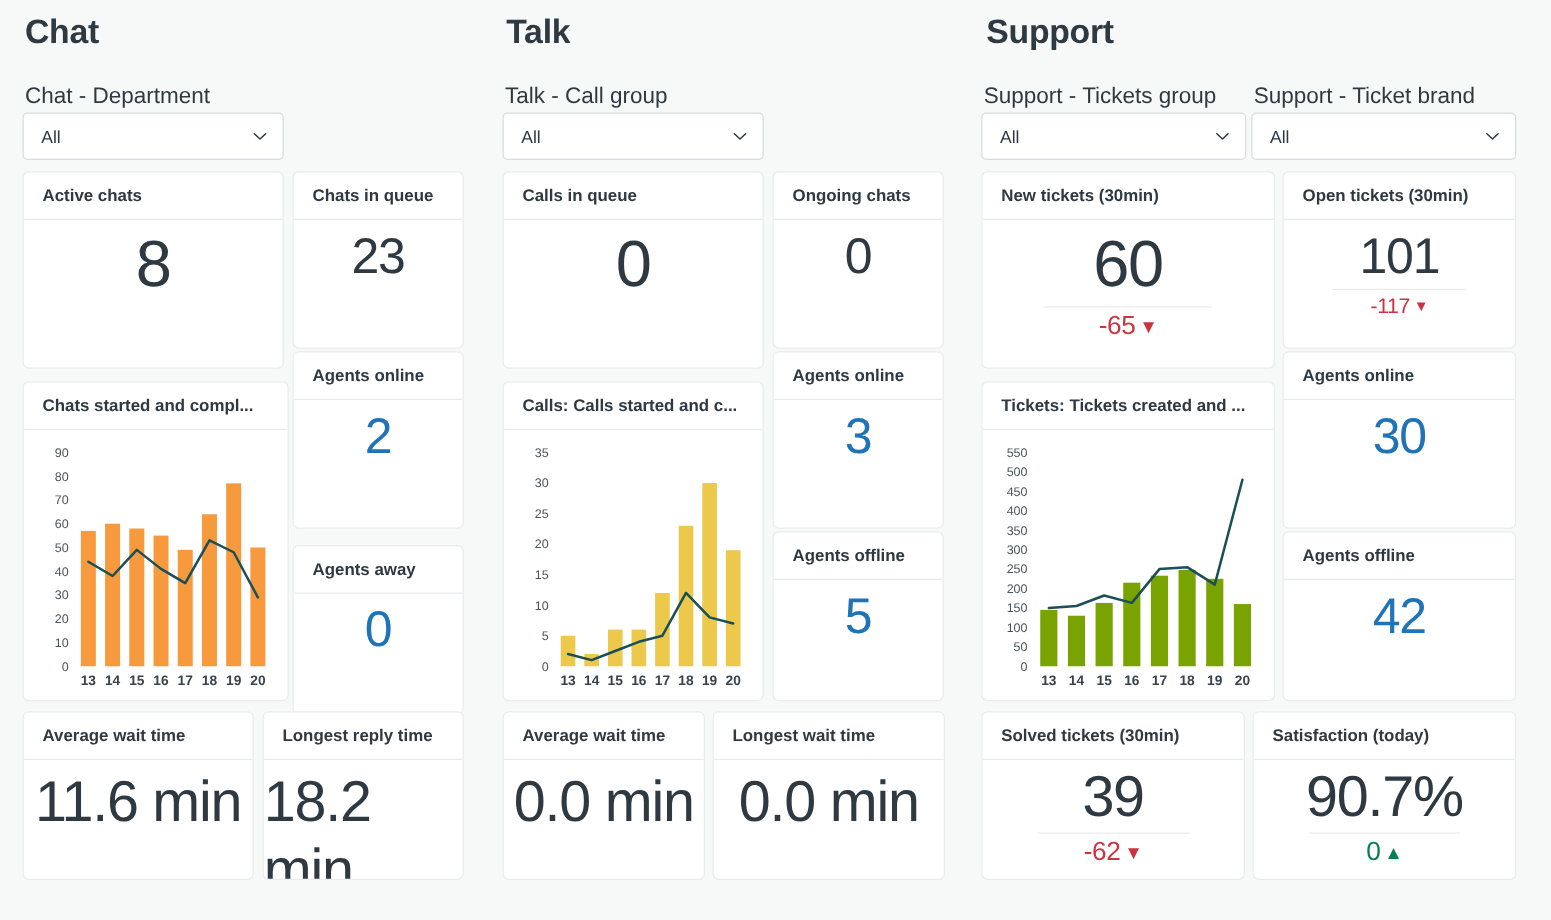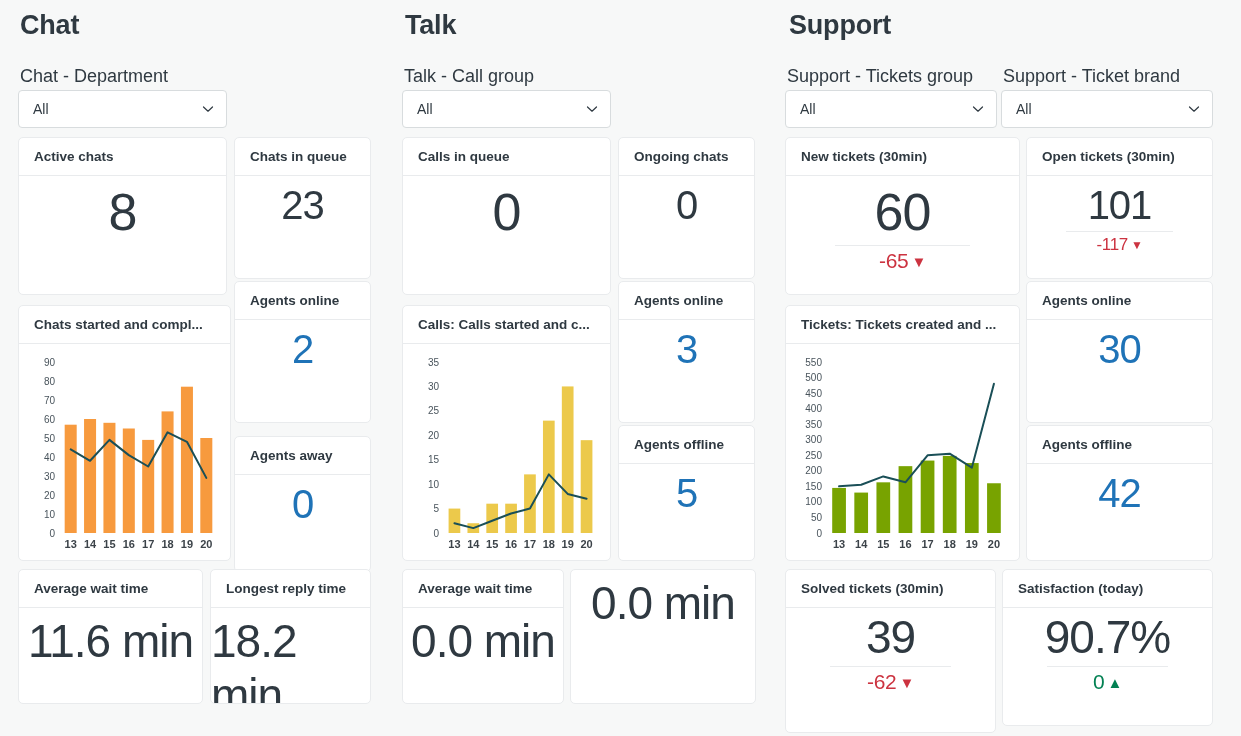--- a/index.html
+++ b/index.html
@@ -299,20 +299,21 @@
   </div>
 
   <div class="card" style="left:402px; top:569px; width:162px; height:135px;">
     <div class="card-head">Average wait time</div>
     <div class="card-body">
       <div class="big med">0.0 min</div>
     </div>
   </div>
 
   <div class="card" style="left:570px; top:569px; width:186px; height:135px;">
+    <div class="card-head">Longest wait time</div>
     <div class="card-body">
       <div class="big med">0.0 min</div>
     </div>
   </div>
 
   <div class="card" style="left:785px; top:137px; width:235px; height:158px;">
     <div class="card-head">New tickets (30min)</div>
     <div class="card-body">
       <div class="big">60</div>
       <div class="delta-rule"></div>
@@ -381,33 +382,33 @@
             <text x="141.5625" y="204" text-anchor="middle" class="axis-txt x">17</text>
             <text x="163.6875" y="204" text-anchor="middle" class="axis-txt x">18</text>
             <text x="185.8125" y="204" text-anchor="middle" class="axis-txt x">19</text>
             <text x="207.9375" y="204" text-anchor="middle" class="axis-txt x">20</text>
             <polyline points="53.0625,142.36363636363637 75.1875,140.8090909090909 97.3125,132.41454545454545 119.4375,138.32181818181817 141.5625,111.27272727272728 163.6875,109.71818181818182 185.8125,123.7090909090909 207.9375,39.76363636363638" fill="none" stroke="#1a4f57" stroke-width="2" stroke-linejoin="round" stroke-linecap="round"></polyline>
           </svg>
         </div>
     </div>
   </div>
 
-  <div class="card" style="left:785px; top:569px; width:211px; height:164px;">
+  <div class="card" style="left:785px; top:569px; width:211px; height:135px;">
     <div class="card-head">Solved tickets (30min)</div>
     <div class="card-body" style="padding-top:2px;">
       <div class="big med">39</div>
       <div class="delta-rule"></div>
       <div class="delta down">
         <span>-62</span>
         <span class="tri">▼</span>
       </div>
     </div>
   </div>
 
-  <div class="card" style="left:1002px; top:569px; width:211px; height:157px;">
+  <div class="card" style="left:1002px; top:569px; width:211px; height:135px;">
     <div class="card-head">Satisfaction (today)</div>
     <div class="card-body" style="padding-top:2px;">
       <div class="big med">90.7%</div>
       <div class="delta-rule"></div>
       <div class="delta up">
         <span>0</span>
         <span class="tri">▲</span>
       </div>
     </div>
   </div>

